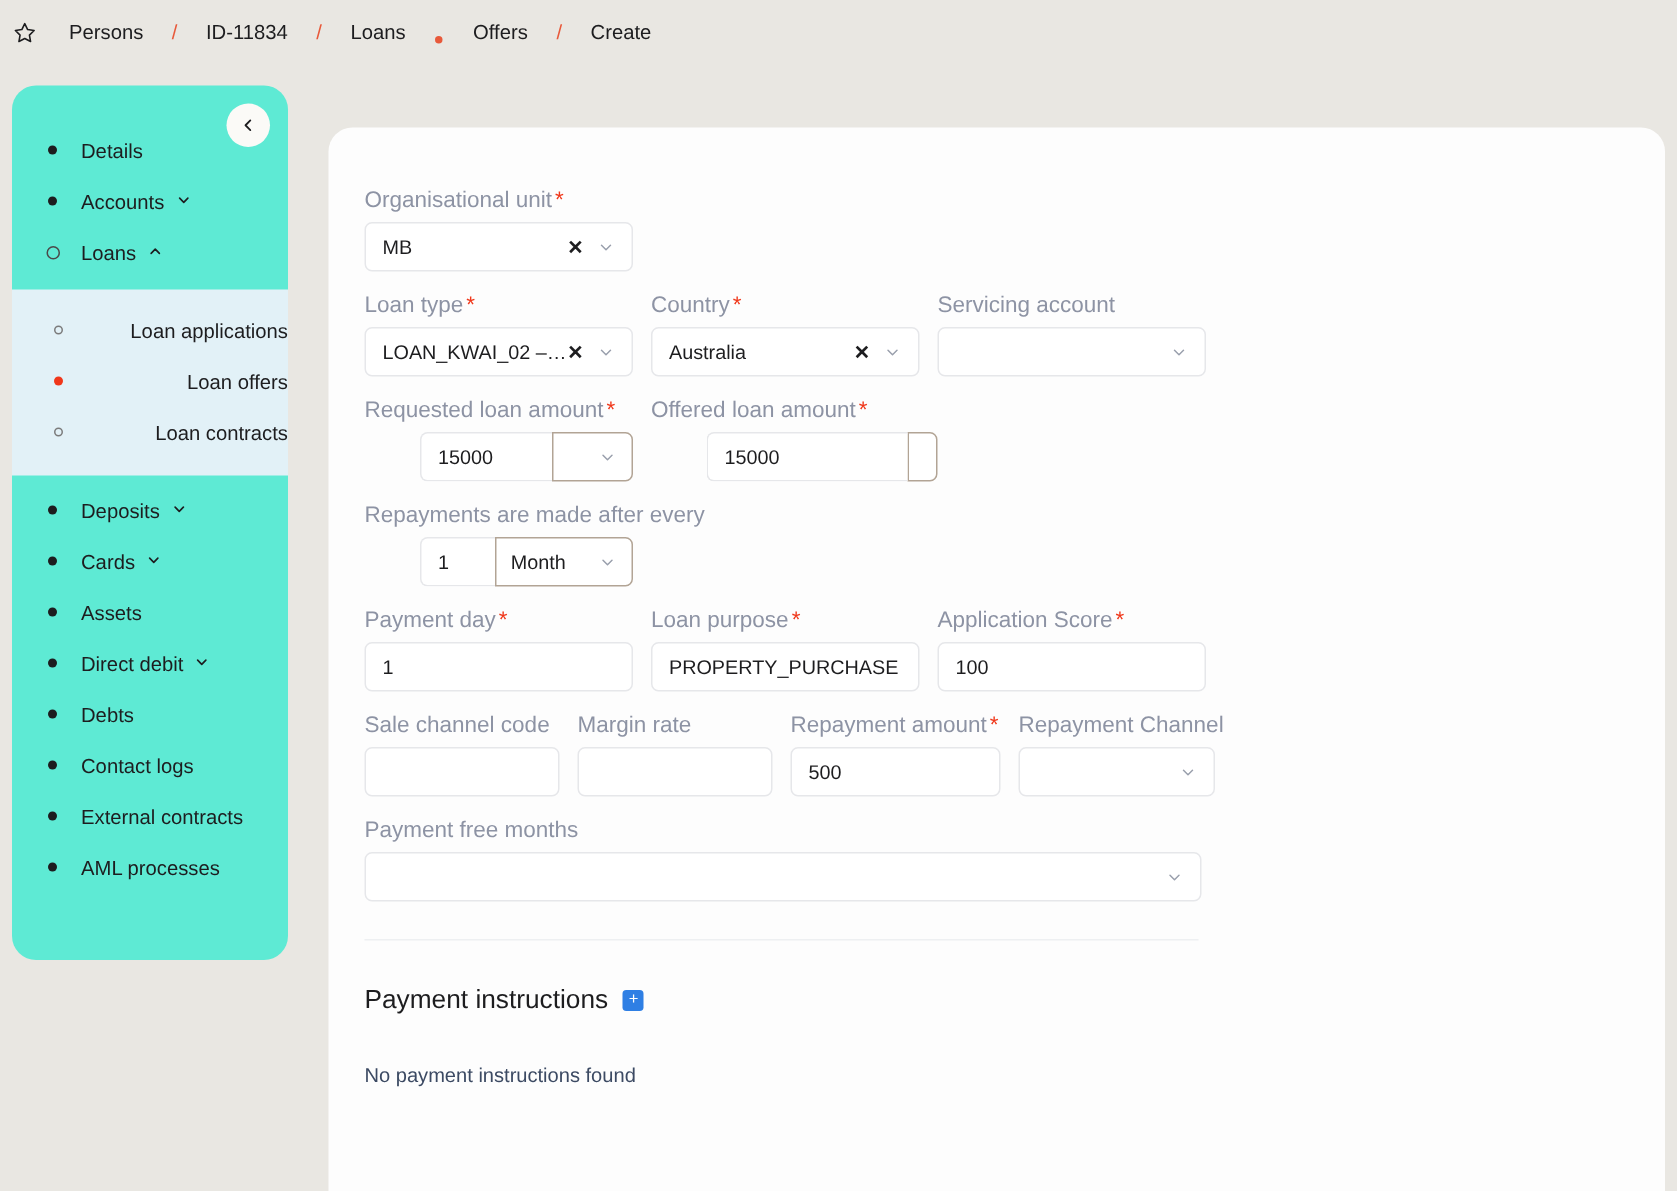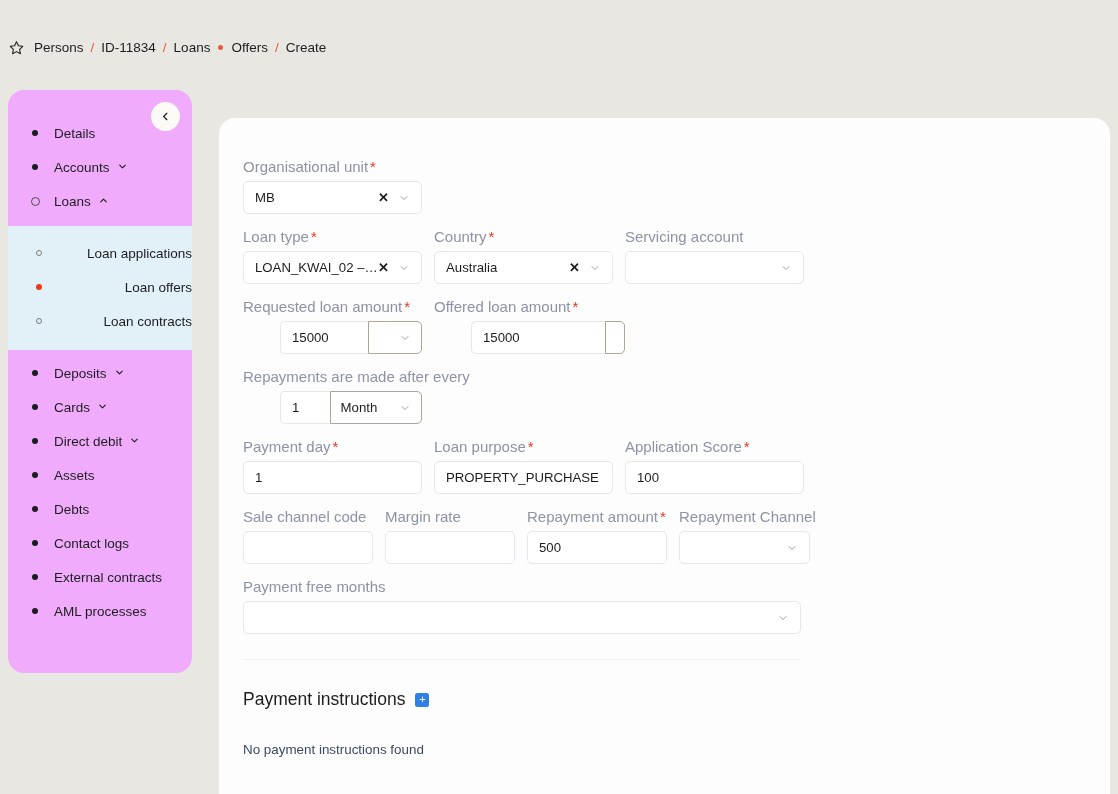--- a/index.html
+++ b/index.html
@@ -9,42 +9,41 @@
     background:#e9e7e2;
     font-family:"Liberation Sans", sans-serif;
     color:#1d1d1f;
     overflow:hidden;
     position:relative;
   }
 
   
   .breadcrumb {
     height:29px;
-    display:flex; align-items:center;
+    display:flex; align-items:flex-end;
     padding-left:9px;
-    gap:0px;
+    gap:12px;
     font-size:13.5px;
     color:#1d1d1f;
-    margin-top:33px;
   }
   .star-icon { width:15px; height:15px; margin-right:10px; display:block; flex:none; }
   .crumb { color:#1d1d1f; white-space:nowrap; }
   .crumb-sep { color:#e8593a; margin:0 7px; font-size:13.5px; }
   .crumb-dot {
     width:5px; height:5px; border-radius:50%;
     background:#e8593a; margin:0 8px; flex:none;
   }
 
   
   .workspace { position:relative; height:765px; }
 
   .sidebar {
     position:absolute; left:8px; top:28px;
     width:184px; height:583px;
-    background:#f0abfc;
+    background:#5eead4;
     border-radius:16px;
     padding-top:26px;
     overflow:hidden;
   }
   .sidebar-toggle {
     position:absolute; left:151px; top:40px;
     width:29px; height:29px;
     background:#fbfaf7;
     border-radius:50%;
     display:flex; align-items:center; justify-content:center;
@@ -236,31 +235,31 @@
       <span class="nav-label">Cards</span>
       <span class="chev-sm">
         <svg width="11" height="11" viewBox="0 0 24 24" fill="none" stroke="#1d1d1f" stroke-width="2.4" stroke-linecap="round" stroke-linejoin="round">
             <polyline points="6,9 12,15 18,9"></polyline>
           </svg>
       </span>
     </div>
 
     <div class="nav-item">
       <span class="bullet"></span>
+      <span class="nav-label">Assets</span>
+    </div>
+
+    <div class="nav-item">
+      <span class="bullet"></span>
       <span class="nav-label">Direct debit</span>
       <span class="chev-sm">
         <svg width="11" height="11" viewBox="0 0 24 24" fill="none" stroke="#1d1d1f" stroke-width="2.4" stroke-linecap="round" stroke-linejoin="round">
             <polyline points="6,9 12,15 18,9"></polyline>
           </svg>
       </span>
-    </div>
-
-    <div class="nav-item">
-      <span class="bullet"></span>
-      <span class="nav-label">Assets</span>
     </div>
     <div class="nav-item">
       <span class="bullet"></span>
       <span class="nav-label">Debts</span>
     </div>
     <div class="nav-item">
       <span class="bullet"></span>
       <span class="nav-label">Contact logs</span>
     </div>
     <div class="nav-item">

